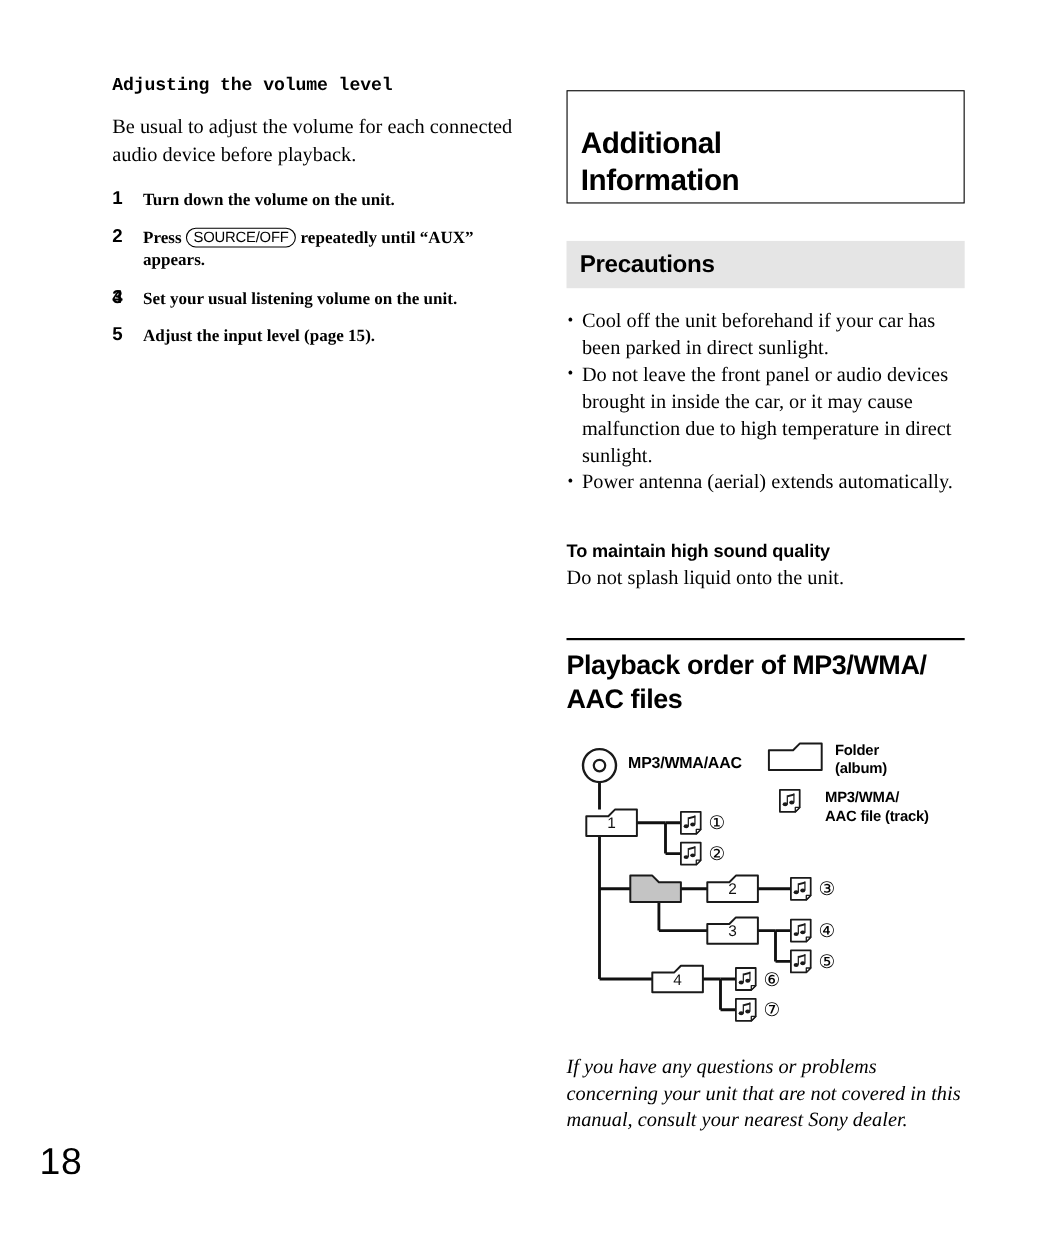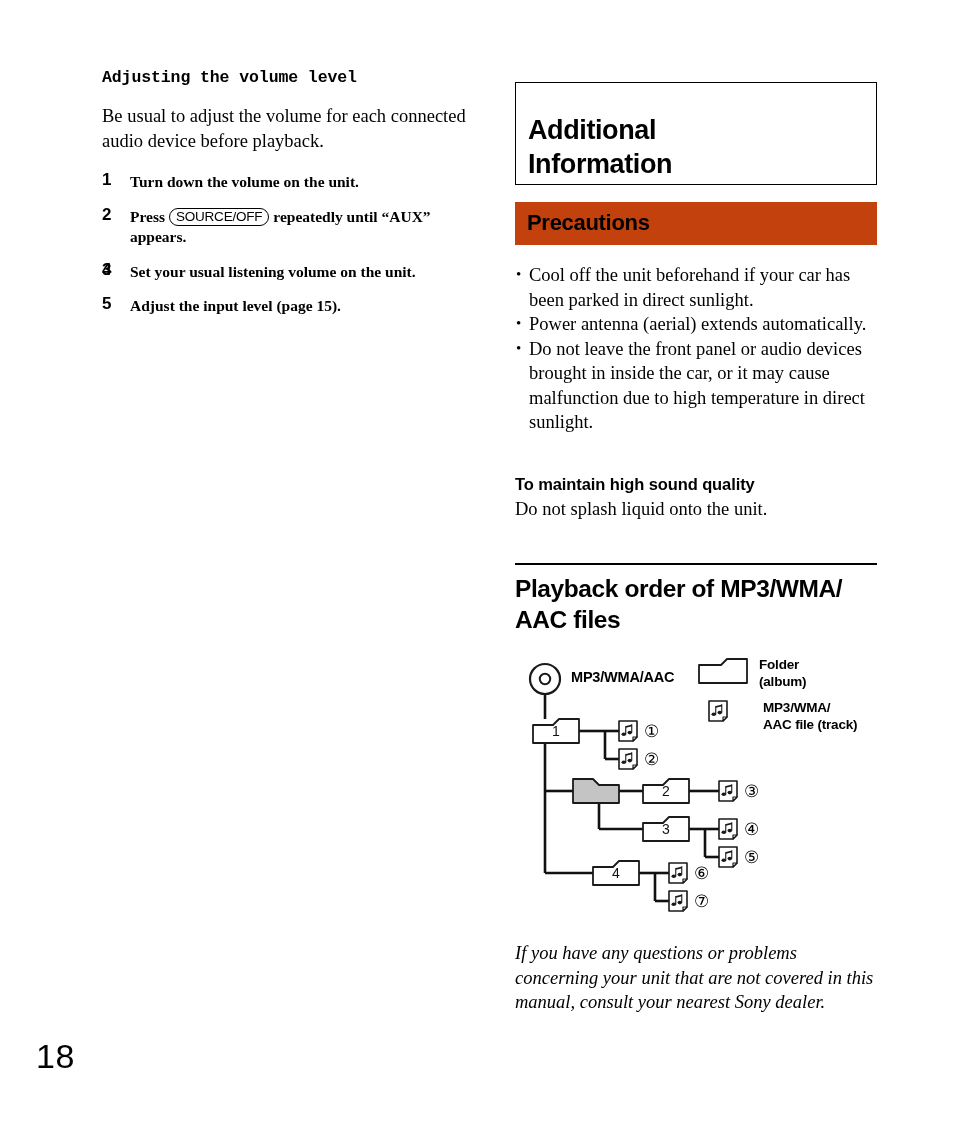--- a/index.html
+++ b/index.html
@@ -95,23 +95,23 @@
   .chapter-title {
     font-family: "Liberation Sans", sans-serif;
     font-weight: bold;
     font-size: 27px;
     line-height: 34px;
     letter-spacing: -0.4px;
     white-space: pre-line;
   }
 
   .section-band {
-    background: #c2410c;
+    background: #e5e5e5;
     height: 43px;
-    margin-top: 17px;
+    margin-top: 34px;
     box-sizing: border-box;
     padding: 8px 0 0 12px;
   }
   .section-band-title {
     font-family: "Liberation Sans", sans-serif;
     font-weight: bold;
     font-size: 22px;
     letter-spacing: -0.3px;
   }
 
@@ -244,22 +244,22 @@
       <div class="chapter-title">Additional
 Information</div>
     </div>
 
     <div class="section-band">
       <div class="section-band-title">Precautions</div>
     </div>
 
     <ul class="bullets">
       <li>Cool off the unit beforehand if your car has been parked in direct sunlight.</li>
+      <li>Do not leave the front panel or audio devices brought in inside the car, or it may cause malfunction due to high temperature in direct sunlight.</li>
       <li>Power antenna (aerial) extends automatically.</li>
-      <li>Do not leave the front panel or audio devices brought in inside the car, or it may cause malfunction due to high temperature in direct sunlight.</li>
     </ul>
 
     <h3 class="minor-head">To maintain high sound quality</h3>
     <p class="body-para">Do not splash liquid onto the unit.</p>
 
     <div class="rule"></div>
     <div class="section-title">Playback order of MP3/WMA/
 AAC files</div>
 
     <div class="diagram">
@@ -379,21 +379,21 @@
       <div style="position:absolute;left:229px;top:168px;font-family:'Liberation Serif',serif;font-size:17px;">④</div>
       <div style="position:absolute;left:229px;top:196px;font-family:'Liberation Serif',serif;font-size:17px;">⑤</div>
       <div style="position:absolute;left:179px;top:212px;font-family:'Liberation Serif',serif;font-size:17px;">⑥</div>
       <div style="position:absolute;left:179px;top:240px;font-family:'Liberation Serif',serif;font-size:17px;">⑦</div>
 
       <div class="disc-label" style="position:absolute;left:56px;top:18px;">MP3/WMA/AAC</div>
 
       <div class="legend-label" style="position:absolute;left:244px;top:5px;">Folder
 (album)</div>
 
-      <div class="legend-label" style="position:absolute;left:248px;top:48px;">MP3/WMA/
+      <div class="legend-label" style="position:absolute;left:235px;top:48px;">MP3/WMA/
 AAC file (track)</div>
     </div>
 
     <p class="tail-para">If you have any questions or problems concerning your unit that are not covered in this manual, consult your nearest Sony dealer.</p>
 
   </div>
 
   <div class="folio">18</div>
 
 </div>

